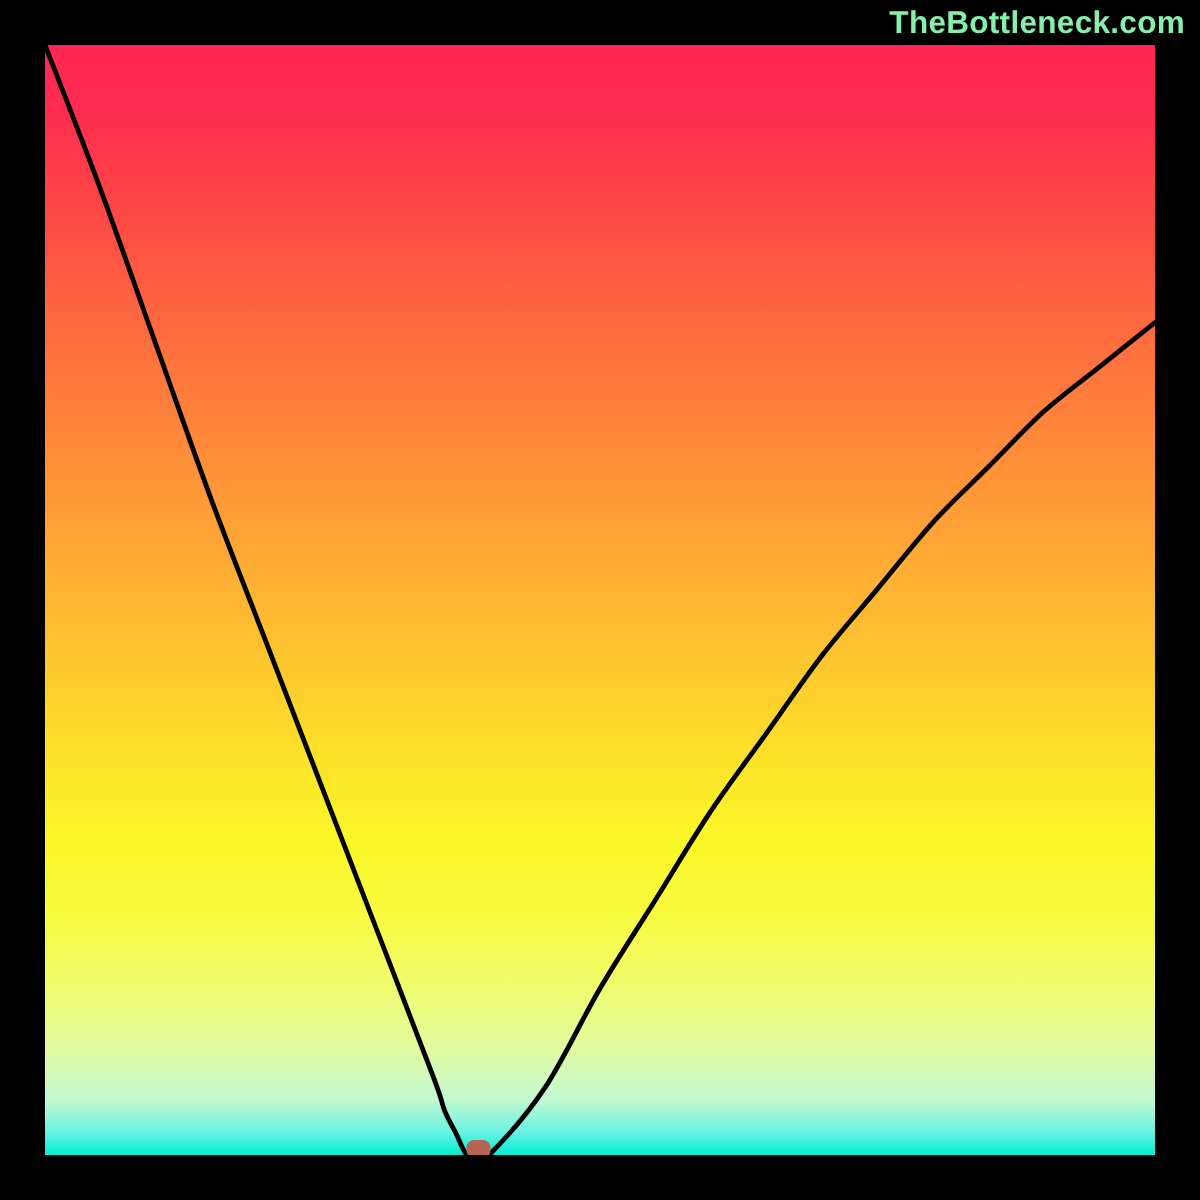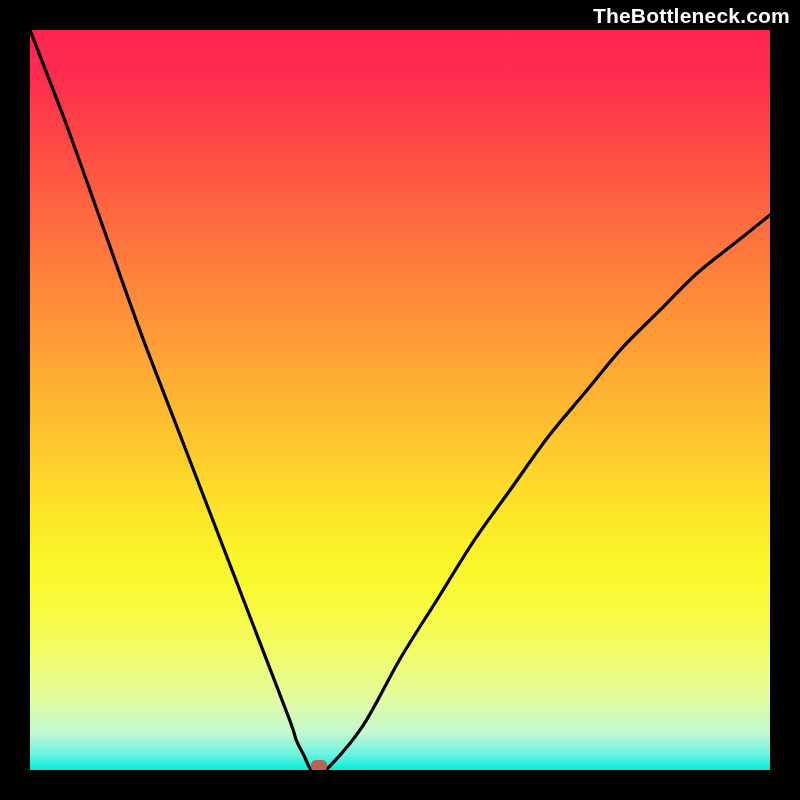--- a/index.html
+++ b/index.html
@@ -14,21 +14,21 @@
   .frame {
     position: relative;
     width: 800px;
     height: 800px;
     background: #000;
   }
   .watermark {
     position: absolute;
     top: 4px;
     right: 10px;
-    color: #ffffff;
+    color: #86efac;
     font-size: 21px;
     font-weight: 600;
     letter-spacing: 0.2px;
     z-index: 50;
   }
   .plot {
     position: absolute;
     left: 30px;
     top: 30px;
     width: 740px;

